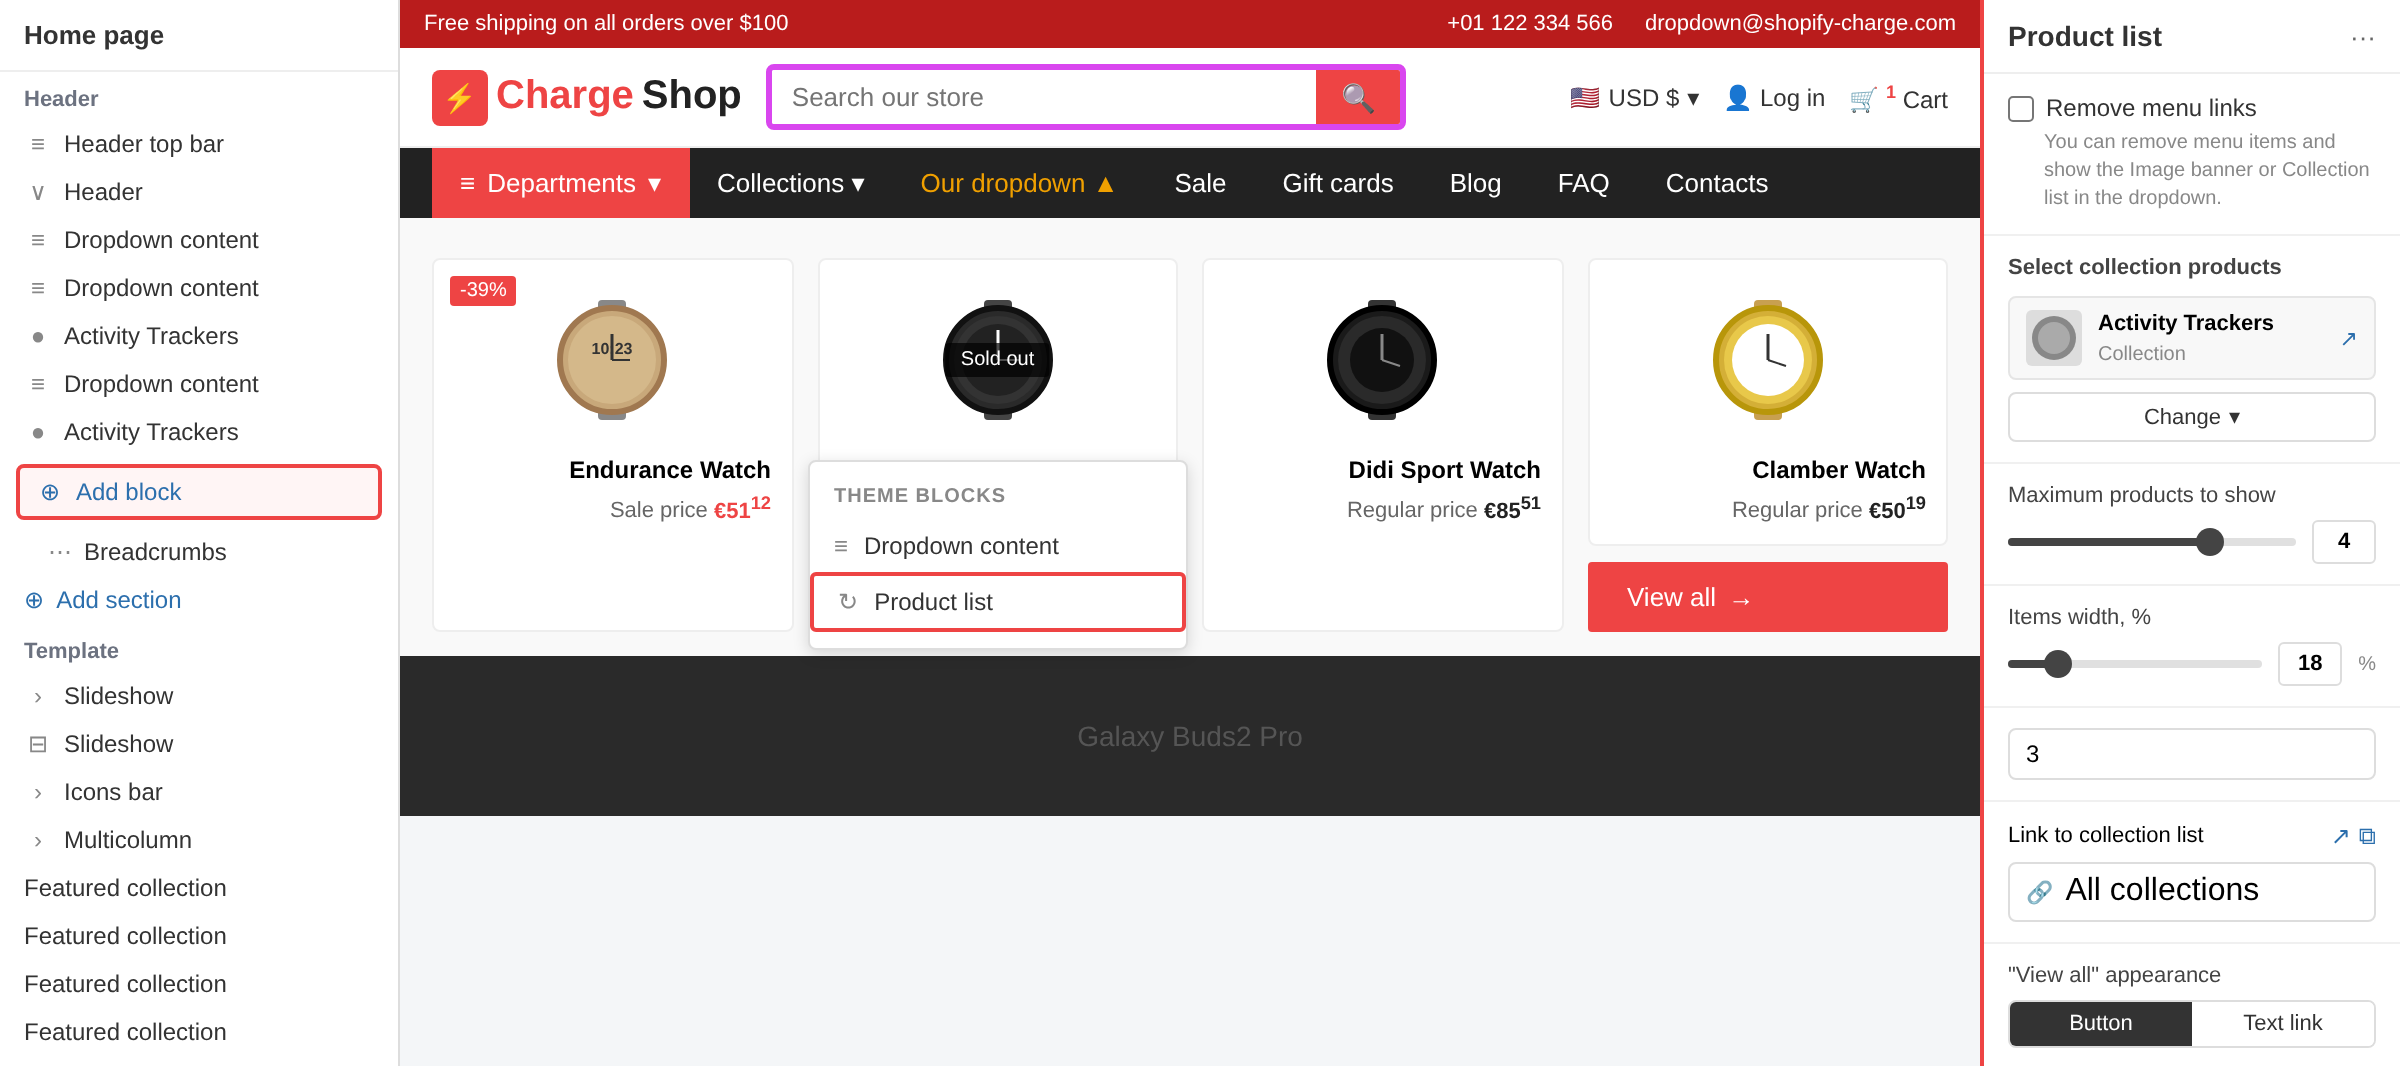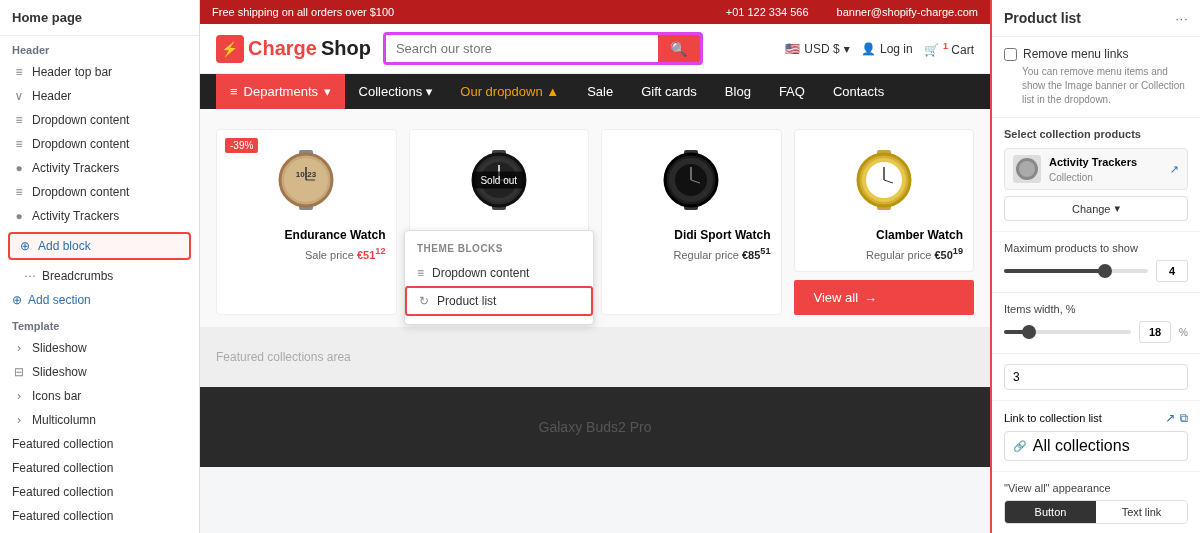--- a/index.html
+++ b/index.html
@@ -74,21 +74,21 @@
       color: #fff;
       text-align: center;
       font-size: 11px;
       padding: 6px 12px;
       display: flex;
       justify-content: space-between;
       align-items: center;
     }
     .announcement-bar .contact-info {
       display: flex;
-      gap: 28px;
+      gap: 16px;
       font-size: 11px;
     }
 
     
     .store-header {
       background: #fff;
       padding: 8px 16px;
       display: flex;
       align-items: center;
       gap: 12px;
@@ -651,21 +651,21 @@
 </div>
 
 <div class="main-content">
   <div class="relative-wrapper">
     <div class="store-preview">
 
       <div class="announcement-bar">
         <span>Free shipping on all orders over $100</span>
         <div class="contact-info">
           <span>+01 122 334 566</span>
-          <span>banner@shopify-charge.com</span>
+          <span>dropdown@shopify-charge.com</span>
         </div>
       </div>
 
       <div class="store-header">
         <div class="store-logo">
           <div class="logo-icon">⚡</div>
           <span class="charge">Charge</span>
             <span class="shop">Shop</span>
         </div>
         <div class="search-bar">
@@ -804,23 +804,20 @@
             </div>
             <button class="view-all-btn">
               <span>View all</span>
               <span>→</span>
             </button>
           </div>
 
         </div>
       </div>
 
-      <div class="featured-strip">
-        <span style="color:#aaa; font-size:12px;">Featured collections area</span>
-      </div>
 
       <div class="banner-area">
         <span style="color:#555;">Galaxy Buds2 Pro</span>
       </div>
 
     </div>
 
     <div class="theme-blocks">
       <div class="theme-blocks-title">THEME BLOCKS</div>
       <div class="theme-block-item">

